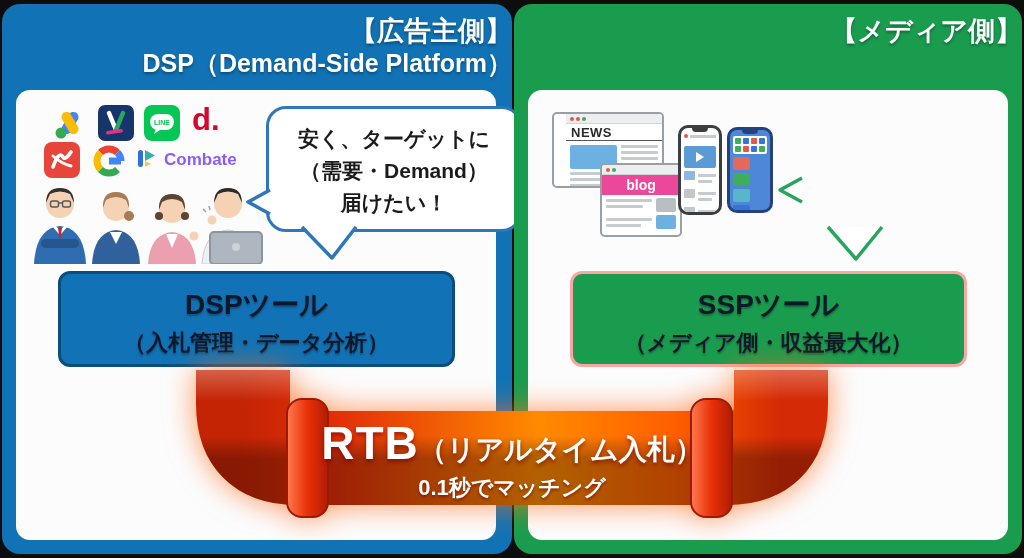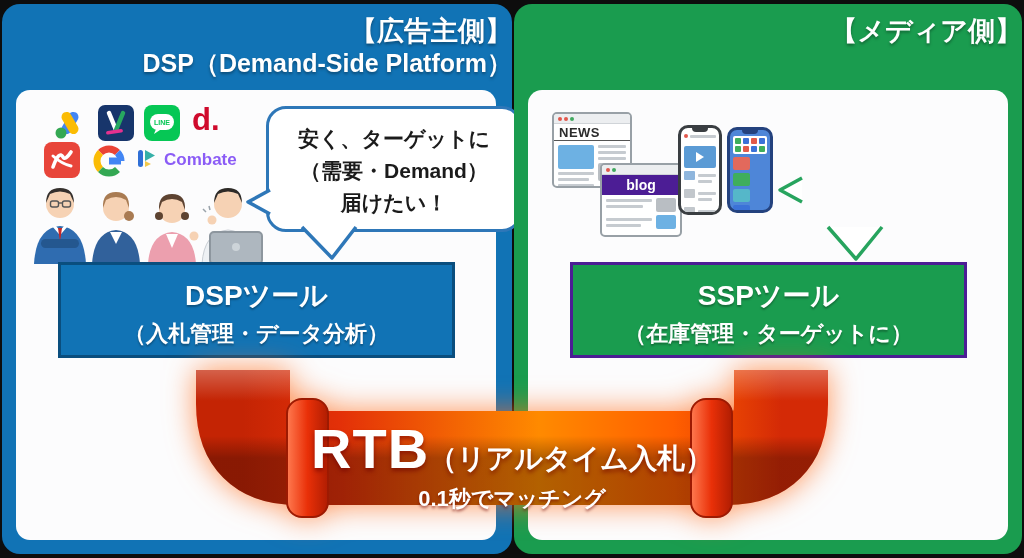--- a/index.html
+++ b/index.html
@@ -17,53 +17,53 @@
   
   .logo-tile{position:absolute;width:36px;height:36px;}
   #d-logo{position:absolute;font-size:31px;font-weight:800;color:#cf0a2c;line-height:36px;}
   #combate-text{position:absolute;font-size:17px;font-weight:600;color:#8b5cf6;}
   
   .bubble{position:absolute;background:#fff;border-radius:20px;text-align:center;
           color:#1b1b1b;font-weight:bold;font-size:21px;line-height:1.52;padding-top:14px;}
   #bubble-left{left:250px;top:16px;width:256px;height:126px;border:3.5px solid #2E77B8;}
   #bubble-right{left:270px;top:20px;width:206px;height:122px;border:3.5px solid #27A45E;}
   
-  .tool-btn{position:absolute;left:42px;top:172px;width:397px;height:96px;border-radius:0;
-            text-align:center;color:#ffffff;}
+  .tool-btn{position:absolute;left:42px;top:181px;width:397px;height:96px;border-radius:12px;
+            text-align:center;color:#0f172a;}
   #dsp-btn{background:#1173B5;border:3px solid #0A4E7E;}
-  #ssp-btn{background:#1A9C4F;border:3px solid #4c1d95;}
+  #ssp-btn{background:#1A9C4F;border:3px solid #fca5a5;}
   .btn-title{font-size:28px;font-weight:800;margin-top:12px;text-shadow:0 2px 2px rgba(0,0,0,.3);}
   .btn-sub{font-size:22px;font-weight:bold;margin-top:4px;text-shadow:0 2px 2px rgba(0,0,0,.3);}
   
   .browser{position:absolute;background:#fff;border:2px solid #98a0a6;border-radius:5px;overflow:hidden;}
-  #news-win{left:24px;top:22px;width:80px;height:76px;}
+  #news-win{left:24px;top:22px;width:112px;height:76px;padding-left:12px;}
   #blog-win{left:72px;top:73px;width:82px;height:74px;}
   .toolbar{height:10px;background:#eceef0;border-bottom:1px solid #d0d4d8;display:flex;align-items:center;padding-left:4px;gap:2px;}
   .dot{width:4px;height:4px;border-radius:50%;}
   .dot.r{background:#e2574c;} .dot.g{background:#41a85f;}
   #news-title{font-size:13px;font-weight:800;color:#2b2b2b;padding:1px 5px 0;border-bottom:1.5px solid #555;letter-spacing:.5px;}
   .bar{background:#c6cbd0;height:3px;border-radius:1px;margin:3px 0;}
-  #blog-head{height:20px;background:#4c1d95;color:#fff;font-weight:bold;font-size:14px;text-align:center;line-height:20px;}
+  #blog-head{height:20px;background:#ec4899;color:#fff;font-weight:bold;font-size:14px;text-align:center;line-height:20px;}
   .phone{position:absolute;border-radius:10px;overflow:hidden;}
   #phone1{left:150px;top:35px;width:44px;height:90px;border:3px solid #3a3e42;background:#fff;}
   #phone2{left:199px;top:37px;width:46px;height:86px;border:3px solid #24427e;background:#4e86d8;}
   .notch{position:absolute;top:0;left:50%;transform:translateX(-50%);width:16px;height:4px;background:#3a3e42;border-radius:0 0 4px 4px;}
   .video{margin:8px 3px 3px;height:22px;background:#5b9bd5;border-radius:2px;position:relative;}
   .play{position:absolute;left:50%;top:50%;transform:translate(-50%,-50%);width:0;height:0;
         border-left:8px solid #fff;border-top:5px solid transparent;border-bottom:5px solid transparent;}
   .prow{display:flex;gap:3px;margin:3px;}
   .thumb{width:11px;height:9px;border-radius:1px;}
   .tile{width:17px;height:13px;border-radius:2px;}
   .minisq{width:6px;height:6px;border-radius:1px;}
   
   #pipe-svg{position:absolute;left:0;top:0;z-index:5;filter:drop-shadow(0 0 15px rgba(255,110,30,.75));}
   #tails-svg{position:absolute;left:0;top:0;z-index:3;}
   #rtb-text{position:absolute;left:297px;top:416px;width:430px;text-align:center;z-index:6;color:#fff;}
   #rtb-line1{text-shadow:0 3px 4px rgba(110,0,0,.6);}
-  #rtb-main{font-size:56px;font-weight:800;letter-spacing:1px;}
+  #rtb-main{font-size:46px;font-weight:800;letter-spacing:1px;}
   #rtb-paren{font-size:28px;font-weight:800;}
   #rtb-sub{font-size:22px;font-weight:bold;margin-top:3px;text-shadow:0 2px 3px rgba(110,0,0,.6);}
 </style>
 </head>
 <body>
 
 <div id="stage">
 
   <div id="panel-left" class="panel">
     <div class="panel-title title-line1">【広告主側】</div>
@@ -267,21 +267,21 @@
             <span class="tile" style="background:#3fae5c;"></span>
           <span class="tile" style="background:#55b7c9;"></span>
             <span class="tile" style="background:#3b72d8;"></span>
 
         </div>
       </div>
 
 
       <div id="ssp-btn" class="tool-btn">
         <div class="btn-title">SSPツール</div>
-        <div class="btn-sub">（在庫管理・ターゲットに）</div>
+        <div class="btn-sub">（メディア側・収益最大化）</div>
       </div>
     </div>
   </div>
 
   <svg id="tails-svg" width="1024" height="558" viewBox="0 0 1024 558">
     <path d="M302 227 L332 258 L356 227" fill="#ffffff" stroke="#2E77B8" stroke-width="3.5" stroke-linejoin="round"></path>
     <path d="M270 190 L248 202 L270 214" fill="#ffffff" stroke="#2E77B8" stroke-width="3.5" stroke-linejoin="round"></path>
     <path d="M828 227 L856 259 L882 227" fill="#ffffff" stroke="#27A45E" stroke-width="3.5" stroke-linejoin="round"></path>
     <path d="M802 178 L780 190 L802 202" fill="#ffffff" stroke="#27A45E" stroke-width="3.5" stroke-linejoin="round"></path>
   </svg>

